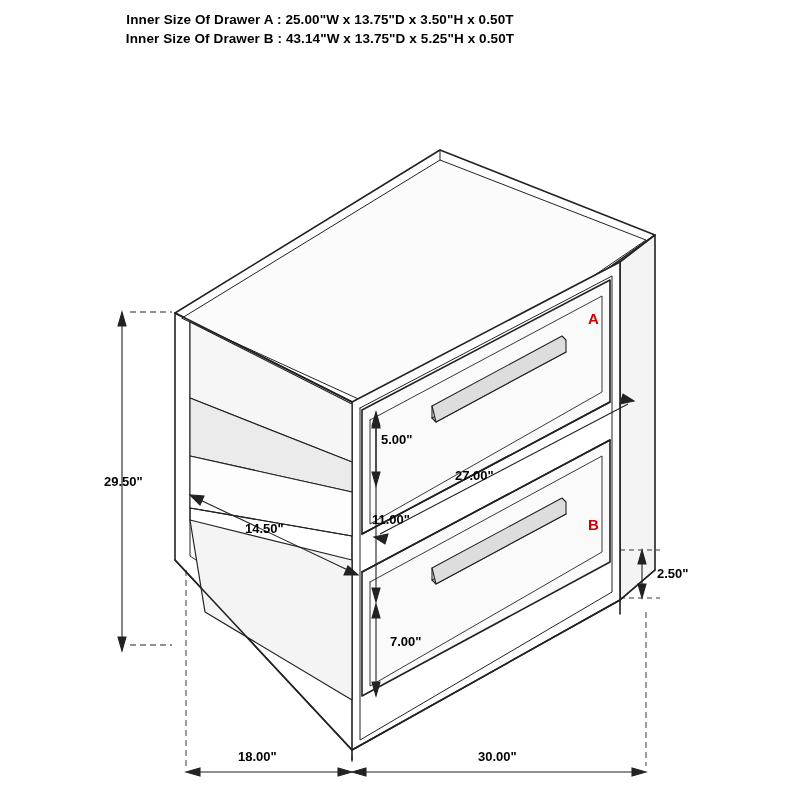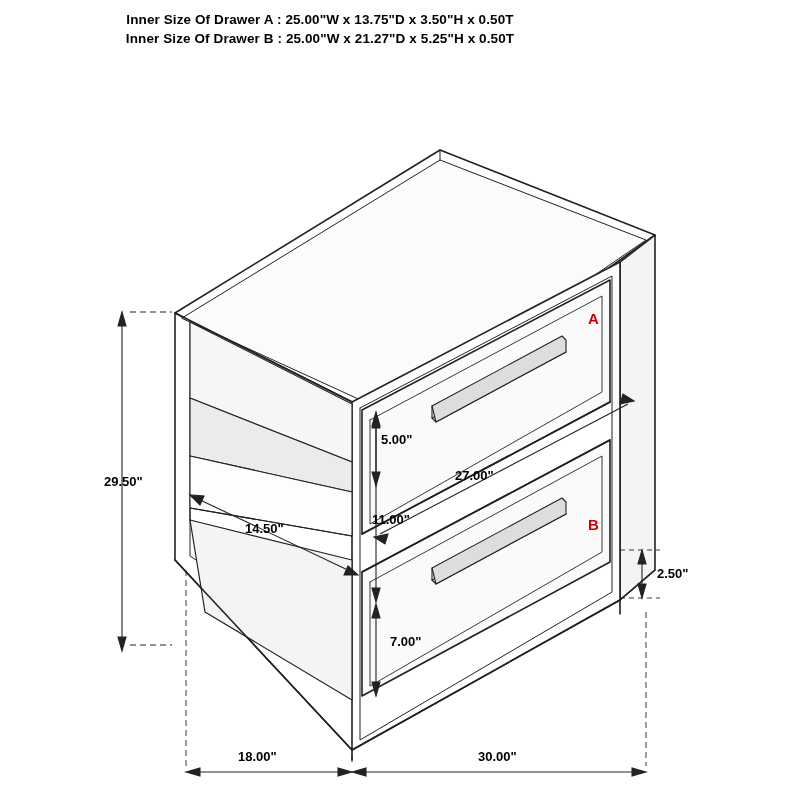--- a/index.html
+++ b/index.html
@@ -51,21 +51,21 @@
     white-space: nowrap;
   }
 </style>
 </head>
 <body>
 
 <div id="stage">
 
   <div class="header">
     <div>Inner Size Of Drawer A : 25.00"W x 13.75"D x 3.50"H x 0.50T</div>
-    <div>Inner Size Of Drawer B : 25.00"W x 21.27"D x 5.25"H x 0.50T</div>
+    <div>Inner Size Of Drawer B : 43.14"W x 13.75"D x 5.25"H x 0.50T</div>
   </div>
 
   <svg class="diagram" width="800" height="800" viewBox="0 0 800 800">
 
     <g fill="none" stroke="#222222" stroke-width="1.6" stroke-linejoin="round" stroke-linecap="round">
 
       <polygon points="175,313 440,150 655,235 392,422" fill="#ffffff"></polygon>
       <polygon points="182,318 440,160 646,240 392,414" fill="#fbfbfb" stroke-width="1"></polygon>
 
       <polygon points="655,235 655,570 620,600 620,262" fill="#f4f4f4"></polygon>

